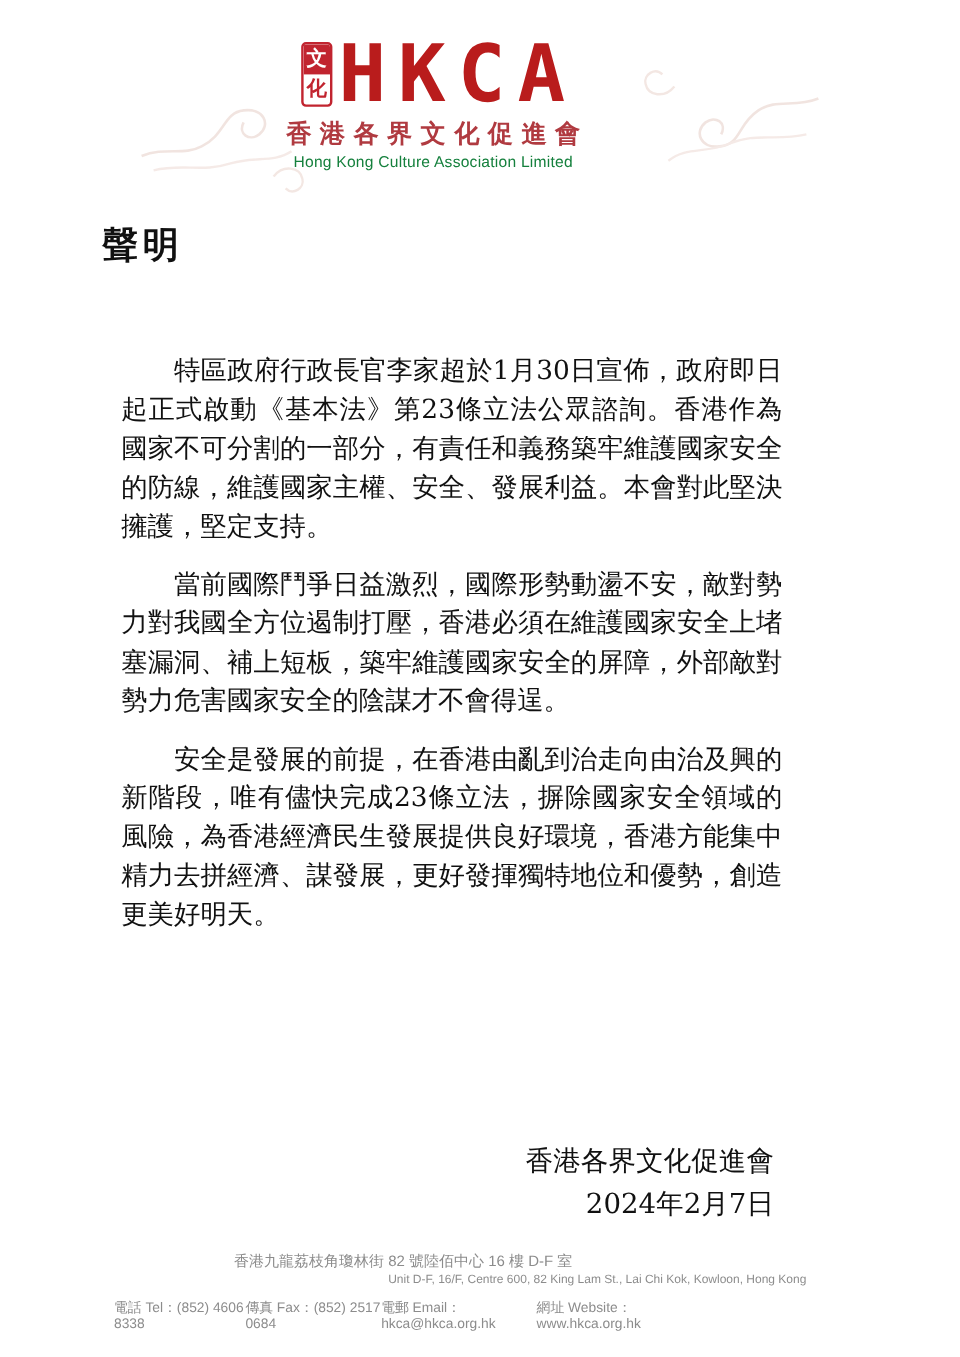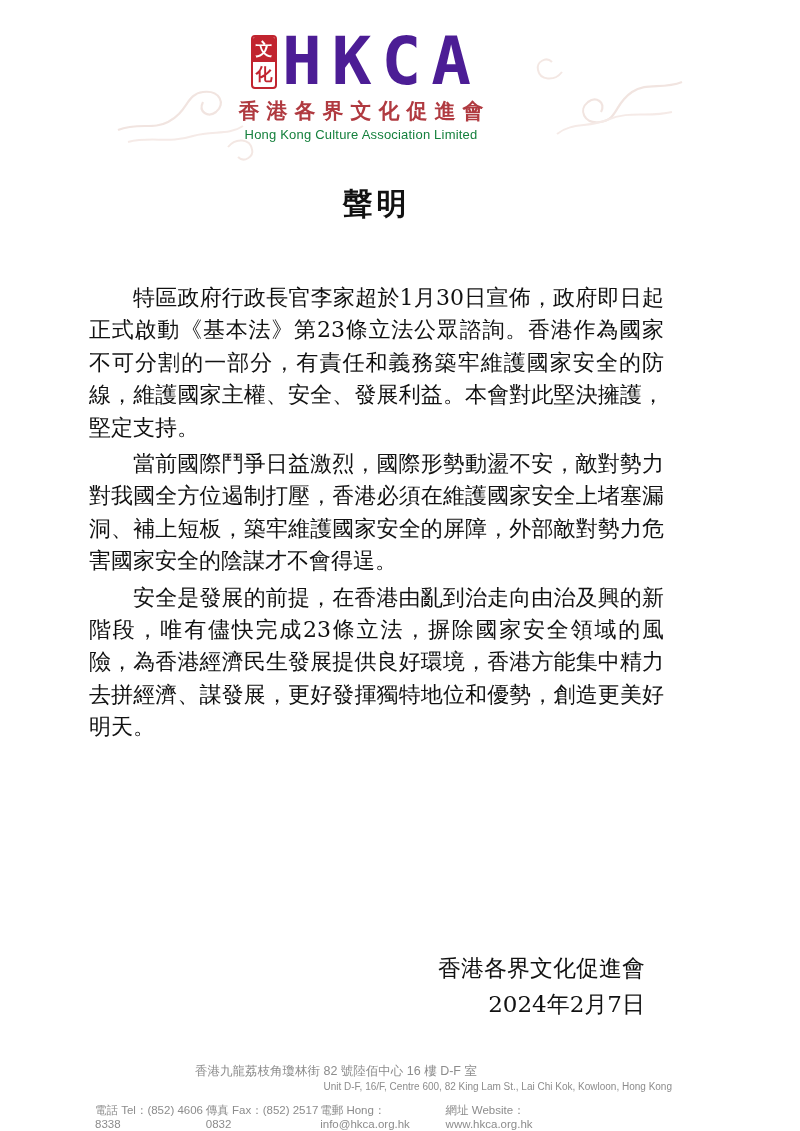--- a/index.html
+++ b/index.html
@@ -29,56 +29,55 @@
   .seal-top, .seal-bottom {
     flex:1; display:flex; align-items:center; justify-content:center;
     font-size:17px; font-weight:bold; line-height:1;
   }
   .seal-top   { background:#C1242F; color:#ffffff; }
   .seal-bottom{ color:#C1242F; }
   .acronym {
     font-family:"DejaVu Sans Mono","Liberation Mono",monospace;
     font-weight:bold; font-size:66px; line-height:54px;
     letter-spacing:10px; margin-right:-10px;
-    color:#4c1d95;
+    color:#b91c1c;
   }
   .org-zh {
     margin-top:7px;
     font-size:21px; letter-spacing:7px; padding-left:7px;
     color:#B03A40; font-weight:bold;
   }
   .org-en {
     margin-top:2px;
     font-family:"Liberation Sans","DejaVu Sans",sans-serif;
     font-size:13px; letter-spacing:.2px; color:#15803d;
   }
 
   .doc-title {
     position:absolute; top:184px; left:85px; width:583px;
-    text-align:center; font-size:30px; font-weight:bold;
+    text-align:left; font-size:30px; font-weight:bold;
     letter-spacing:4px;
   }
 
   .doc-body {
     position:absolute; top:278px; left:85px; width:583px;
     font-size:22px; line-height:32.4px;
     text-align:justify; text-justify:inter-ideograph;
   }
-  .doc-body p { text-indent:2em; margin:4px; }
+  .doc-body p { text-indent:2em; margin:16px; }
 
   .sig-block {
     position:absolute; top:950px; left:85px; width:560px;
     text-align:right; font-size:23px; line-height:36px;
   }
 
   .page-footer {
     position:absolute; top:1044px; left:0; width:672px;
     color:#8C8C8C;
     font-family:"Liberation Sans","DejaVu Sans",sans-serif;
-    margin-top:20px;
   }
   .f-addr-zh { text-align:center; font-size:12.5px; line-height:15px; }
   .f-addr-en { text-align:right; font-size:10px; line-height:14px; margin-top:1px; }
   .f-contacts {
     display:flex; justify-content:space-between;
     padding:0 92px 0 95px; margin-top:9px;
     font-size:11.5px; line-height:14px;
   }
 </style>
 </head>
@@ -122,19 +121,19 @@
   <div class="sig-block">
     <div>香港各界文化促進會</div>
     <div>2024年2月7日</div>
   </div>
 
   <div class="page-footer">
     <div class="f-addr-zh">香港九龍荔枝角瓊林街 82 號陸佰中心 16 樓 D-F 室</div>
     <div class="f-addr-en">Unit D-F, 16/F, Centre 600, 82 King Lam St., Lai Chi Kok, Kowloon, Hong Kong</div>
     <div class="f-contacts">
       <span>電話 Tel：(852) 4606 8338</span>
-      <span>傳真 Fax：(852) 2517 0832</span>
-      <span>電郵 Hong：info@hkca.org.hk</span>
+      <span>傳真 Fax：(852) 2517 0684</span>
+      <span>電郵 Email：hkca@hkca.org.hk</span>
       <span>網址 Website：www.hkca.org.hk</span>
     </div>
   </div>
 
 </div>
 
 </body></html>

